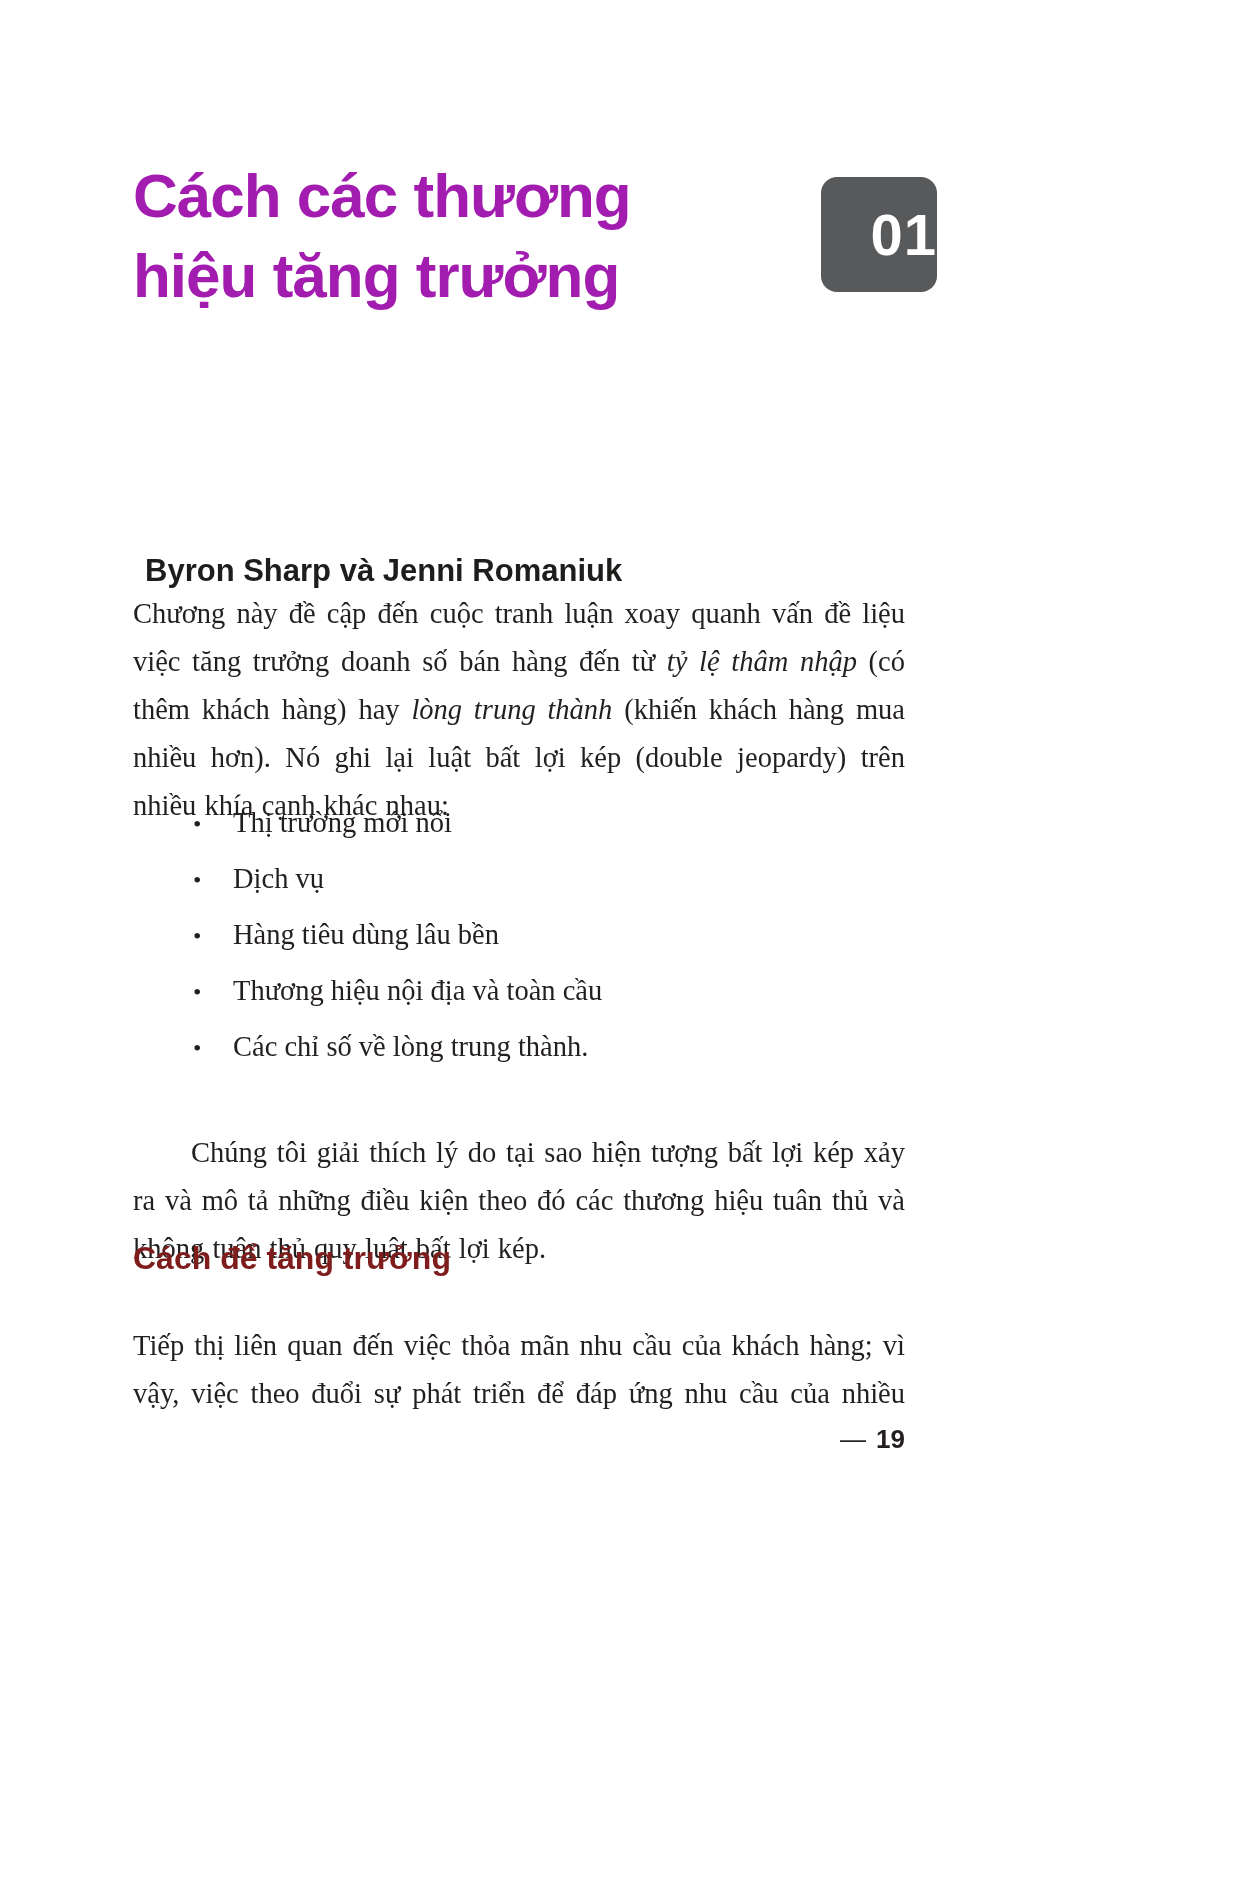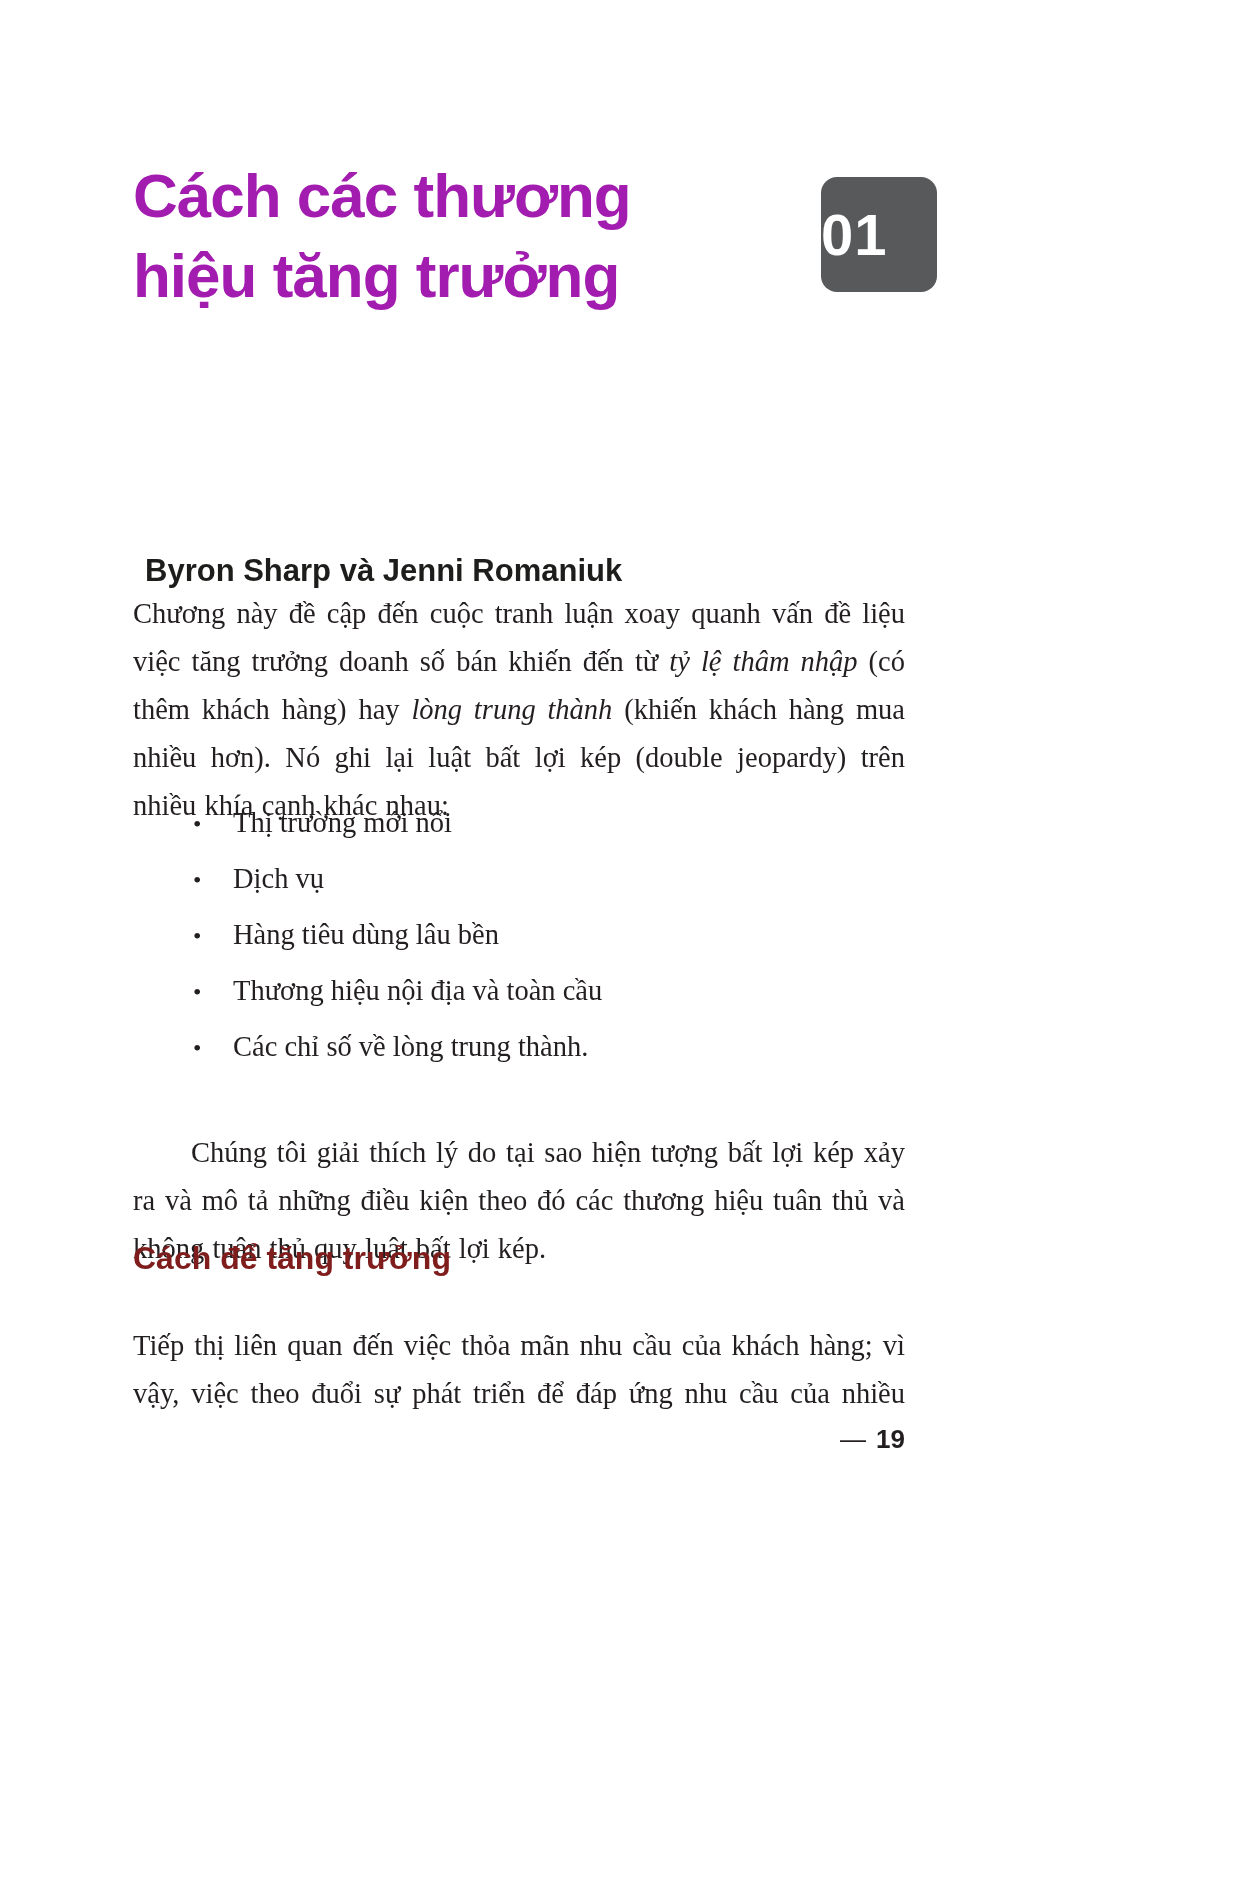--- a/index.html
+++ b/index.html
@@ -32,21 +32,21 @@
   .chapter-badge {
     position: absolute;
     left: 821px;
     top: 177px;
     width: 116px;
     height: 115px;
     background: #58595b;
     border-radius: 16px;
     display: flex;
     align-items: center;
-    justify-content: flex-start;
+    justify-content: flex-end;
     font-family: "Liberation Sans", "DejaVu Sans", sans-serif;
     font-weight: bold;
     font-size: 58px;
     color: #ffffff;
     letter-spacing: 1px;
   }
   .authors {
     position: absolute;
     left: 133px;
     top: 541px;
@@ -130,21 +130,21 @@
     <span class="line">Cách các thương</span>
     <span class="line">hiệu tăng trưởng</span>
   </h1>
 
   <div class="chapter-badge">
     <span>01</span>
   </div>
 
   <h2 class="authors">Byron Sharp và Jenni Romaniuk</h2>
 
-  <p class="para para-intro"><span>Chương này đề cập đến cuộc tranh luận xoay quanh vấn đề liệu việc tăng trưởng doanh số bán khiến đến từ </span><em>tỷ lệ thâm nhập</em><span> (có thêm khách hàng) hay </span><em>lòng trung thành</em><span> (khiến khách hàng mua nhiều hơn). Nó ghi lại luật bất lợi kép (double jeopardy) trên nhiều khía cạnh khác nhau:</span></p>
+  <p class="para para-intro"><span>Chương này đề cập đến cuộc tranh luận xoay quanh vấn đề liệu việc tăng trưởng doanh số bán hàng đến từ </span><em>tỷ lệ thâm nhập</em><span> (có thêm khách hàng) hay </span><em>lòng trung thành</em><span> (khiến khách hàng mua nhiều hơn). Nó ghi lại luật bất lợi kép (double jeopardy) trên nhiều khía cạnh khác nhau:</span></p>
 
   <ul class="bullet-list">
     <li class="bullet-item">
       <span class="marker">•</span>
       <span class="bullet-text">Thị trường mới nổi</span>
     </li>
     <li class="bullet-item">
       <span class="marker">•</span>
       <span class="bullet-text">Dịch vụ</span>
     </li>

